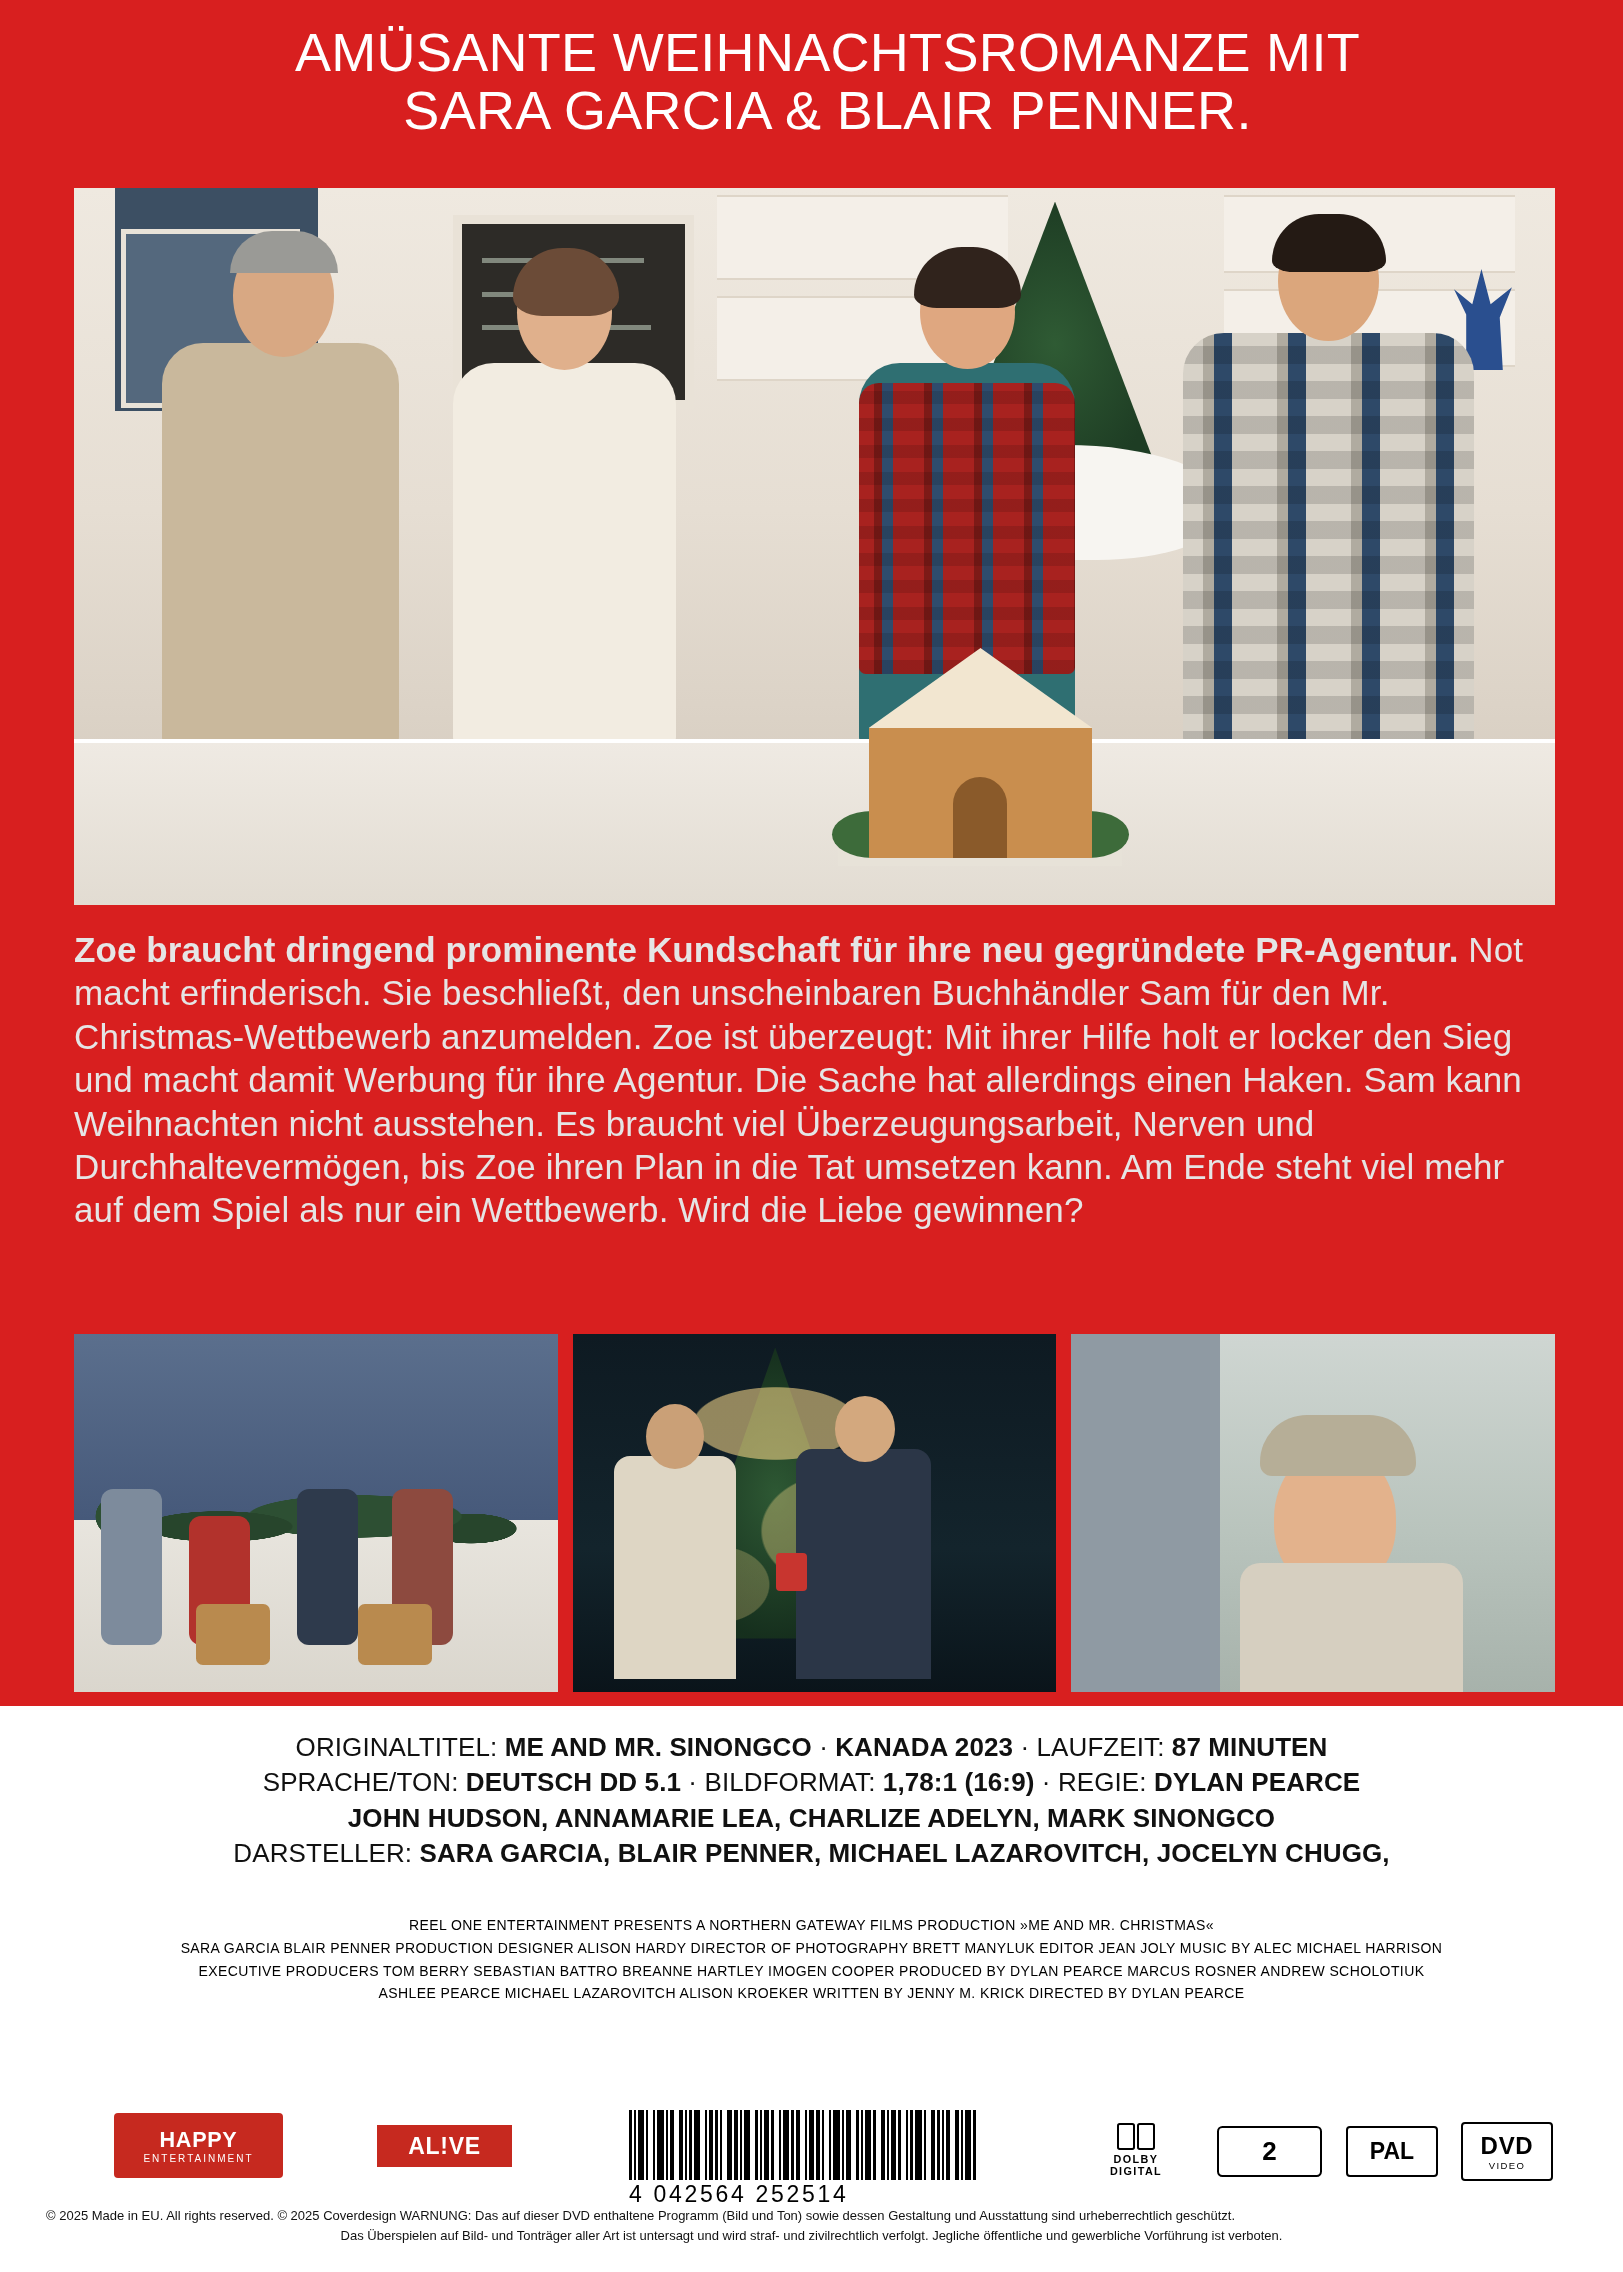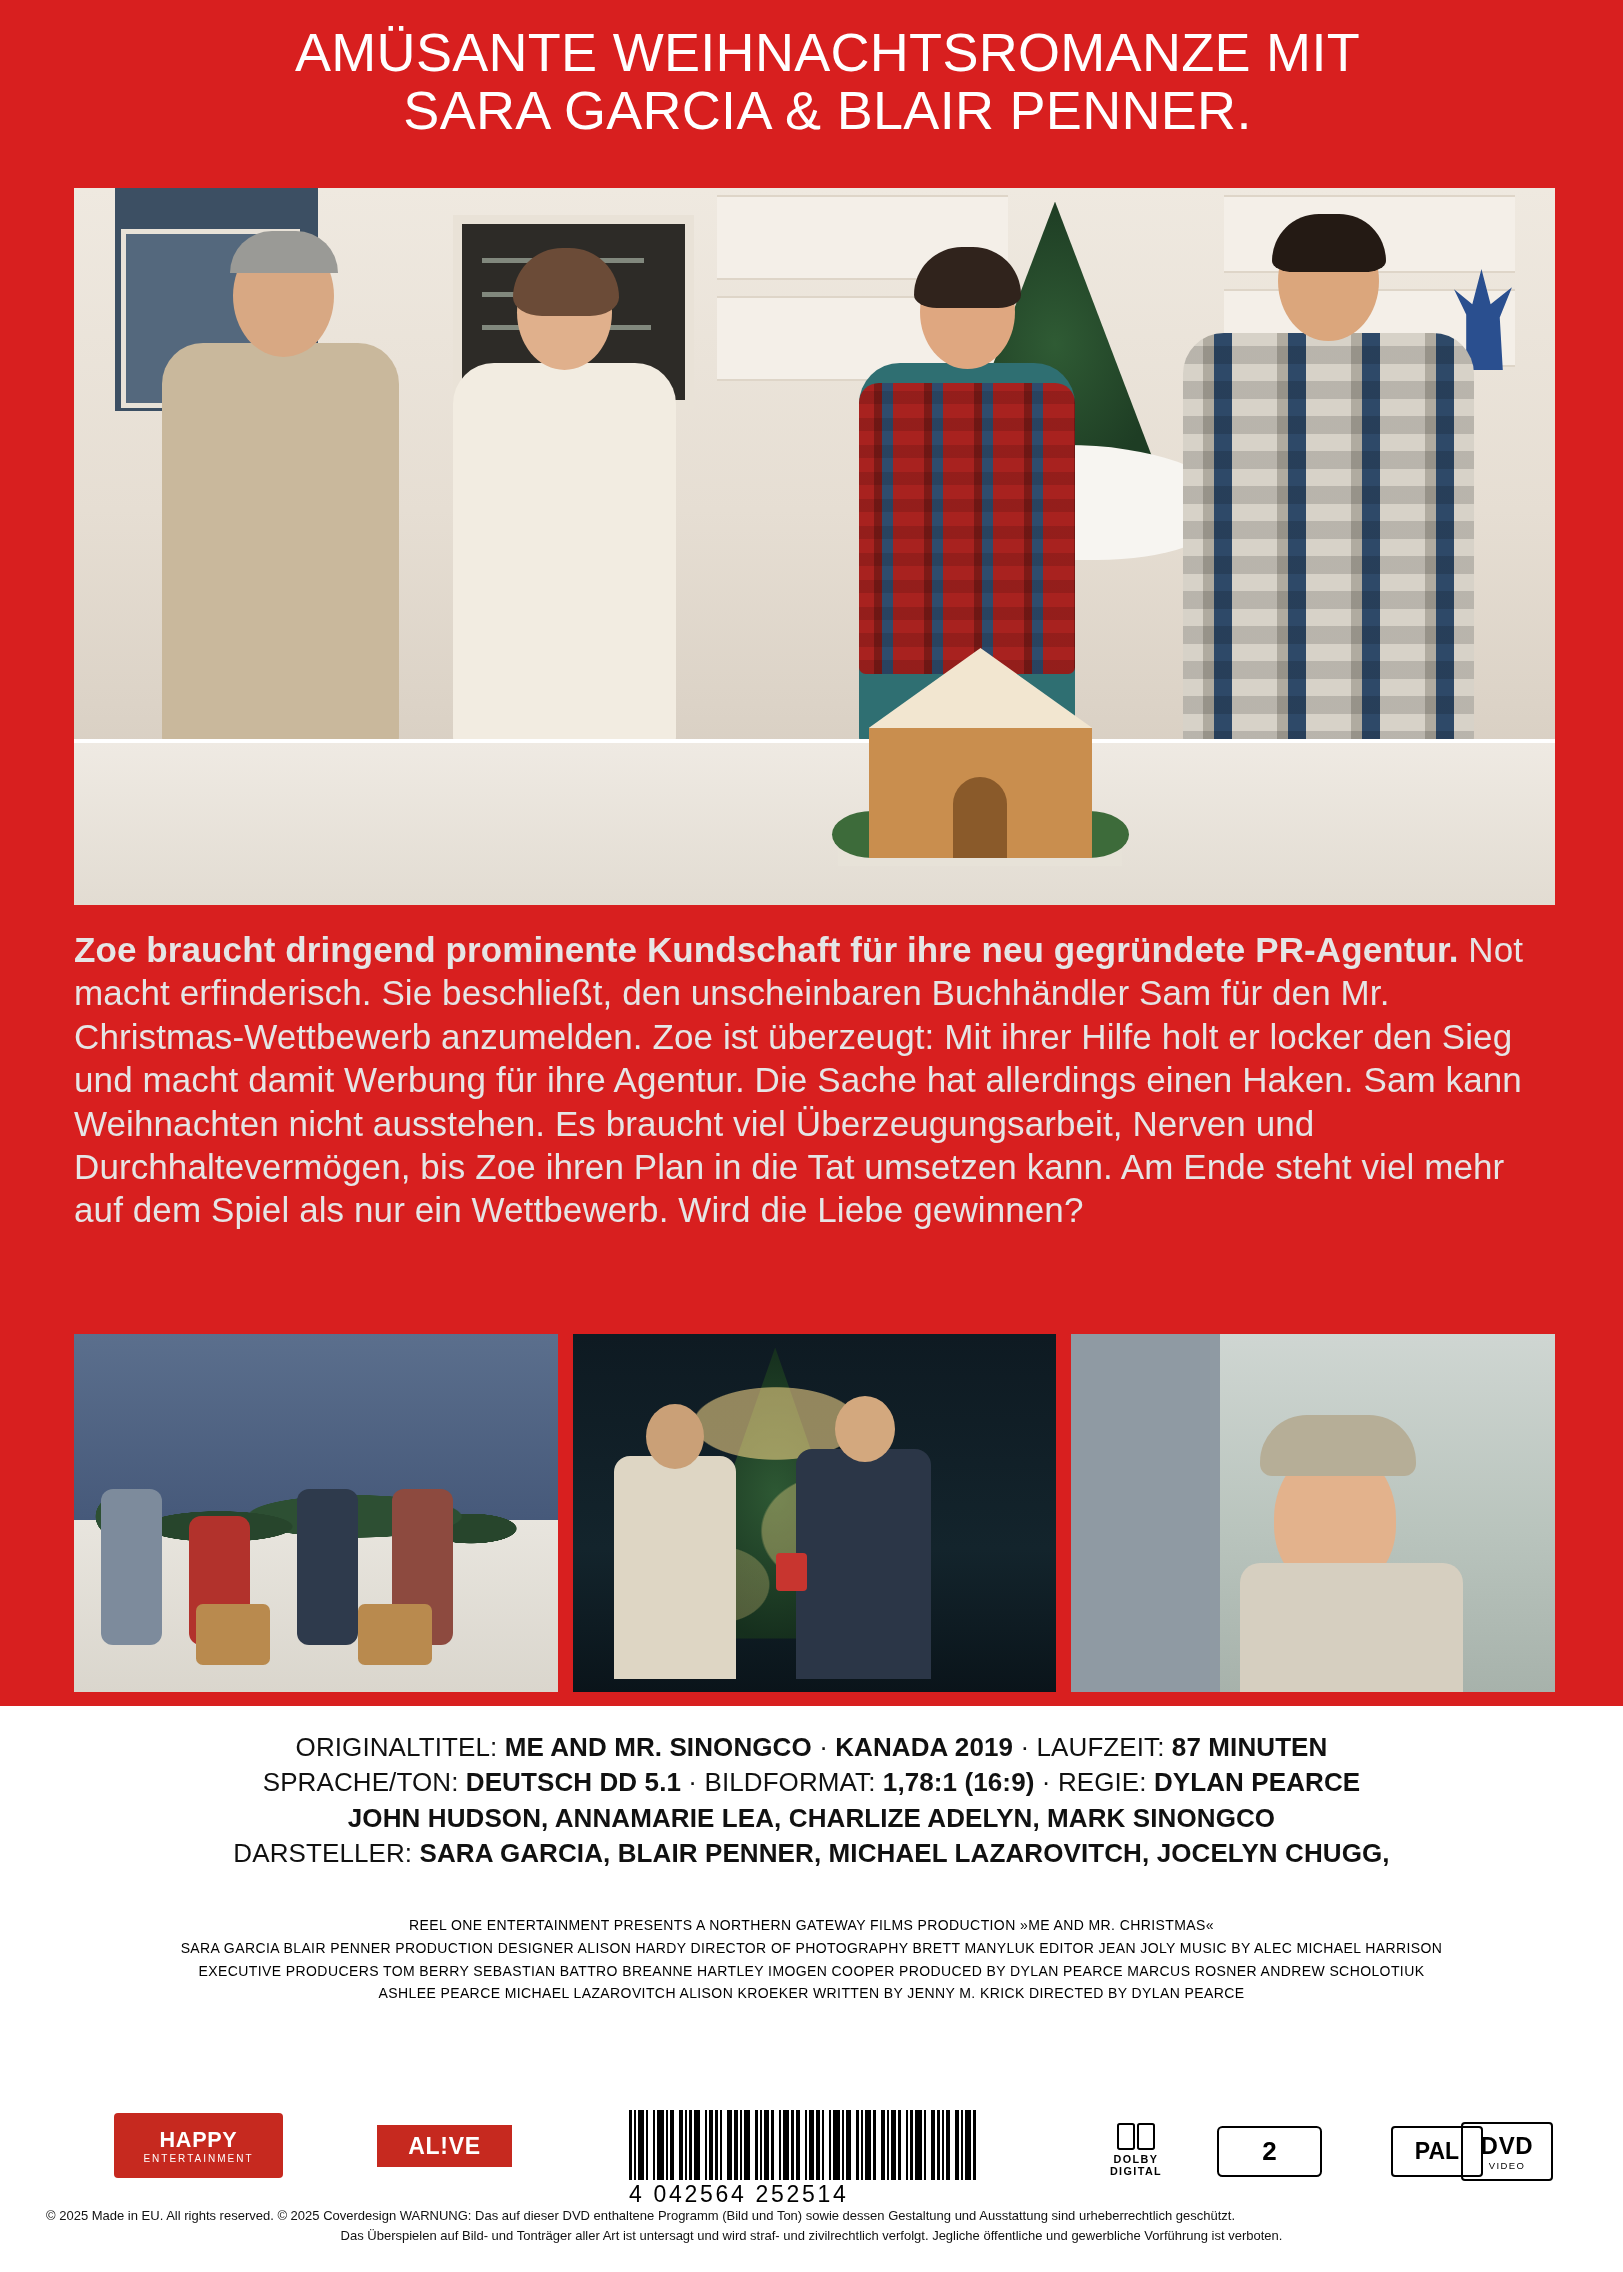--- a/index.html
+++ b/index.html
@@ -283,21 +283,21 @@
   .anamorph {
     position: absolute; left: 1217px; top: 16px; width: 101px; height: 47px;
     border: 2.7px solid #000; border-radius: 5.4px;
     display: flex; align-items: center; justify-content: center;
     font-size: 26px; font-weight: 700; color: #000;
   }
   .pal {
     position: absolute; left: 1346px; top: 16px; width: 88px; height: 47px;
     border: 2.7px solid #000; border-radius: 4px;
     display: flex; align-items: center; justify-content: center;
-    font-size: 23px; font-weight: 700; color: #000; margin-left: 45px;
+    font-size: 23px; font-weight: 700; color: #000;
   }
   .dvd {
     position: absolute; left: 1461px; top: 12px; width: 88px; height: 55px;
     border: 2px solid #000; border-radius: 4px;
     display: flex; flex-direction: column; align-items: center; justify-content: center;
     color: #000;
   }
   .dvd .d1 { font-size: 24px; font-weight: 700; letter-spacing: 0.7px; }
   .dvd .d2 { font-size: 9.5px; letter-spacing: 1.4px; }
 
@@ -407,21 +407,21 @@
     </div>
   </div>
 
   <div class="info-panel">
 
     <div class="specs">
       <div>
         <span class="lbl">ORIGINALTITEL:</span>
         <b>ME AND MR. SINONGCO</b>
         <span>·</span>
-        <b>KANADA 2019</b>
+        <b>KANADA 2023</b>
         <span>·</span>
         <span class="lbl">LAUFZEIT:</span>
         <b>87 MINUTEN</b>
       </div>
       <div>
         <span class="lbl">SPRACHE/TON:</span>
         <b>DEUTSCH DD 5.1</b>
         <span>·</span>
         <span class="lbl">BILDFORMAT:</span>
         <b>1,78:1 (16:9)</b>

